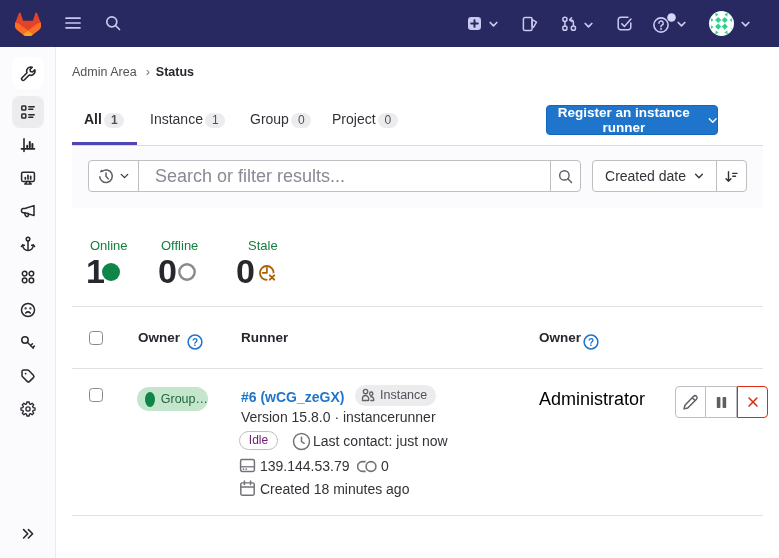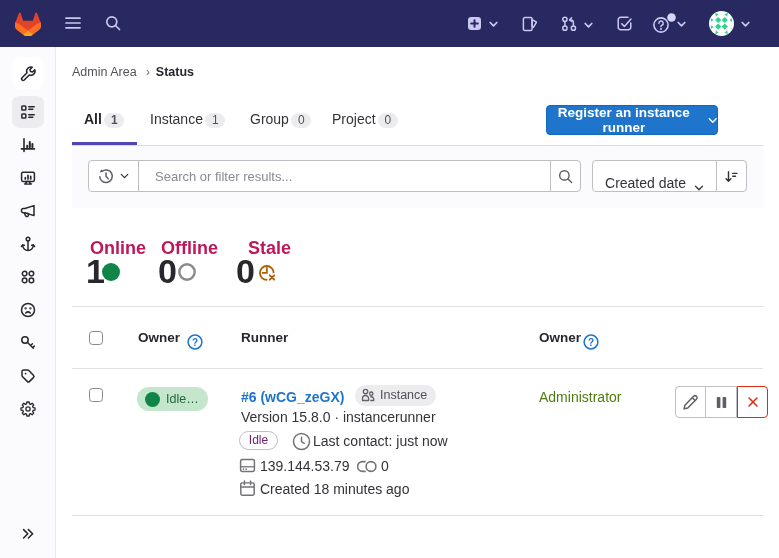--- a/index.html
+++ b/index.html
@@ -15,44 +15,44 @@
   .crumb { position:absolute; left:72px; top:65px; font-size:12.5px; color:#535158; }
   .crumb b { color:#28272d; font-weight:700; }
   .tabs-border { position:absolute; left:72px; top:145px; width:691px; height:1px; background:#dbdbde; }
   .tab { position:absolute; top:111px; font-size:14px; color:#333238; }
   .badge { display:inline-block; background:#ececef; color:#535158; font-size:12px; line-height:14.5px; padding:0 6.5px; border-radius:8px; position:relative; top:0; margin-left:2.5px;}
   .underline { position:absolute; left:72px; top:142px; width:65px; height:2.5px; background:#4e46b4; }
   .register { position:absolute; left:546px; top:105px; width:172px; height:30px; background:#1f75cb; border:1px solid #1068bf; border-radius:4px; color:#fff; font-size:13.5px; font-weight:700; display:flex; align-items:center; justify-content:center; gap:7px; }
   .filterstrip { position:absolute; left:72px; top:146px; width:691px; height:62px; background:#fbfafd; }
   .searchbox { position:absolute; left:16px; top:14px; width:493px; height:32px; background:#fff; border:1px solid #bfbfc3; border-radius:4px; display:flex; align-items:center; }
   .seg-l { width:50px; height:100%; border-right:1px solid #bfbfc3; display:flex; align-items:center; justify-content:center; gap:6px; }
-  .seg-m { flex:1; padding-left:16px; font-size:13px; color:#8a8994; }
+  .seg-m { flex:1; padding-left:16px; font-size:18px; color:#8a8994; }
   .seg-r { width:30px; height:100%; border-left:1px solid #bfbfc3; display:flex; align-items:center; justify-content:center; }
   .sortgrp { position:absolute; left:520px; top:14px; width:155px; height:32px; background:#fff; border:1px solid #bfbfc3; border-radius:4px; display:flex; }
-  .sort-date { width:124px; border-right:1px solid #bfbfc3; display:flex; align-items:flex-end; justify-content:center; gap:8px; font-size:14px; color:#333238; }
+  .sort-date { width:124px; border-right:1px solid #bfbfc3; display:flex; align-items:center; justify-content:center; gap:8px; font-size:14px; color:#333238; }
   .sort-dir { flex:1; display:flex; align-items:center; justify-content:center; }
   
   .stat { position:absolute; top:238px; }
-  .stat .lbl { font-size:18px; font-weight:700; color:#be185d; }
+  .stat .lbl { font-size:13px; font-weight:400; color:#15803d; }
   .stat .num { position:absolute; top:14px; left:0; font-size:34px; font-weight:700; color:#28272d; }
   .stat svg { position:absolute; }
   
   .tline { position:absolute; left:72px; width:691px; height:1px; background:#e0e0e3; }
   .th { position:absolute; top:330px; font-size:13.5px; font-weight:700; color:#28272d; display:flex; align-items:center; gap:6px; }
   .cbx { position:absolute; left:89px; width:14px; height:14px; border:1px solid #89888d; border-radius:3.5px; background:#fff; }
   .statuspill { position:absolute; left:137px; top:387px; width:71px; height:24px; background:#c3e6cd; border-radius:12px; display:flex; align-items:center; }
   .statuspill .dot { width:15px; height:15px; border-radius:50%; background:#108548; margin-left:8px; }
   .statuspill .t { font-size:12.5px; color:#24663b; margin-left:6px; }
   .rlink { position:absolute; left:241px; top:389px; font-size:14px; font-weight:700; color:#1f75cb; }
   .ibadge { position:absolute; left:355px; top:384.5px; height:21px; background:#ececef; border-radius:10.5px; display:flex; align-items:center; padding:0 9px 0 6px; gap:5px; }
   .ibadge span { font-size:12.5px; color:#535158; }
   .rline { position:absolute; font-size:14px; color:#333238; }
   .idlepill { position:absolute; left:239px; top:431px; width:39px; height:19px; border:1px solid #bfbfc3; border-radius:10px; font-size:12px; color:#701a75; text-align:center; line-height:17px; background:#fff; }
   .icn { position:absolute; }
-  .owner { position:absolute; left:539px; top:389px; font-size:14px; color:#4d7c0f; }
+  .owner { position:absolute; left:539px; top:389px; font-size:18px; color:#000000; }
   .actions { position:absolute; left:675px; top:386px; height:32px; display:flex; }
   .abtn { width:31px; height:32px; background:#fff; border:1px solid #bdbdc3; display:flex; align-items:center; justify-content:center; }
   .abtn.first { border-radius:4px 0 0 4px; }
   .abtn.mid { border-left:none; }
   .abtn.last { border-radius:0 4px 4px 0; border:1.5px solid #dd2b0e; }
 </style>
 </head>
 <body>
 
 <div class="topbar">
@@ -293,21 +293,21 @@
 <div class="th" style="left:241px;">Runner</div>
 <div class="th" style="left:539px;">Owner</div>
 <svg class="abs" style="left:583px;top:334px;" width="16" height="16" viewBox="0 0 16 16" fill="none">
     <circle cx="8" cy="8" r="6.9" stroke="#1f75cb" stroke-width="1.5"></circle>
     <text x="8" y="11.6" text-anchor="middle" font-size="10" font-weight="bold" fill="#1f75cb" font-family="Liberation Sans,sans-serif">?</text>
   </svg>
 
 <div class="cbx" style="top:388px;"></div>
 <div class="statuspill">
     <div class="dot"></div>
-    <div class="t">Idle…</div>
+    <div class="t">Group…</div>
   </div>
 <div class="rlink">#6 (wCG_zeGX)</div>
 <div class="ibadge">
   <svg width="14" height="14" viewBox="0 0 16 16" fill="none" stroke="#626168" stroke-width="1.5">
       <circle cx="5.2" cy="4.1" r="2.5"></circle>
       <path d="M1.7 14.3v-2.2a3.5 3.5 0 0 1 7 0v2.2z" stroke-linejoin="round"></path>
       <circle cx="11.7" cy="6.5" r="1.9"></circle>
       <path d="M10.6 14.3h3.9v-1.5a2.8 2.8 0 0 0-2.8-2.8c-.5 0-.9.1-1.3.3" stroke-linejoin="round"></path>
     </svg>
   <span>Instance</span>

